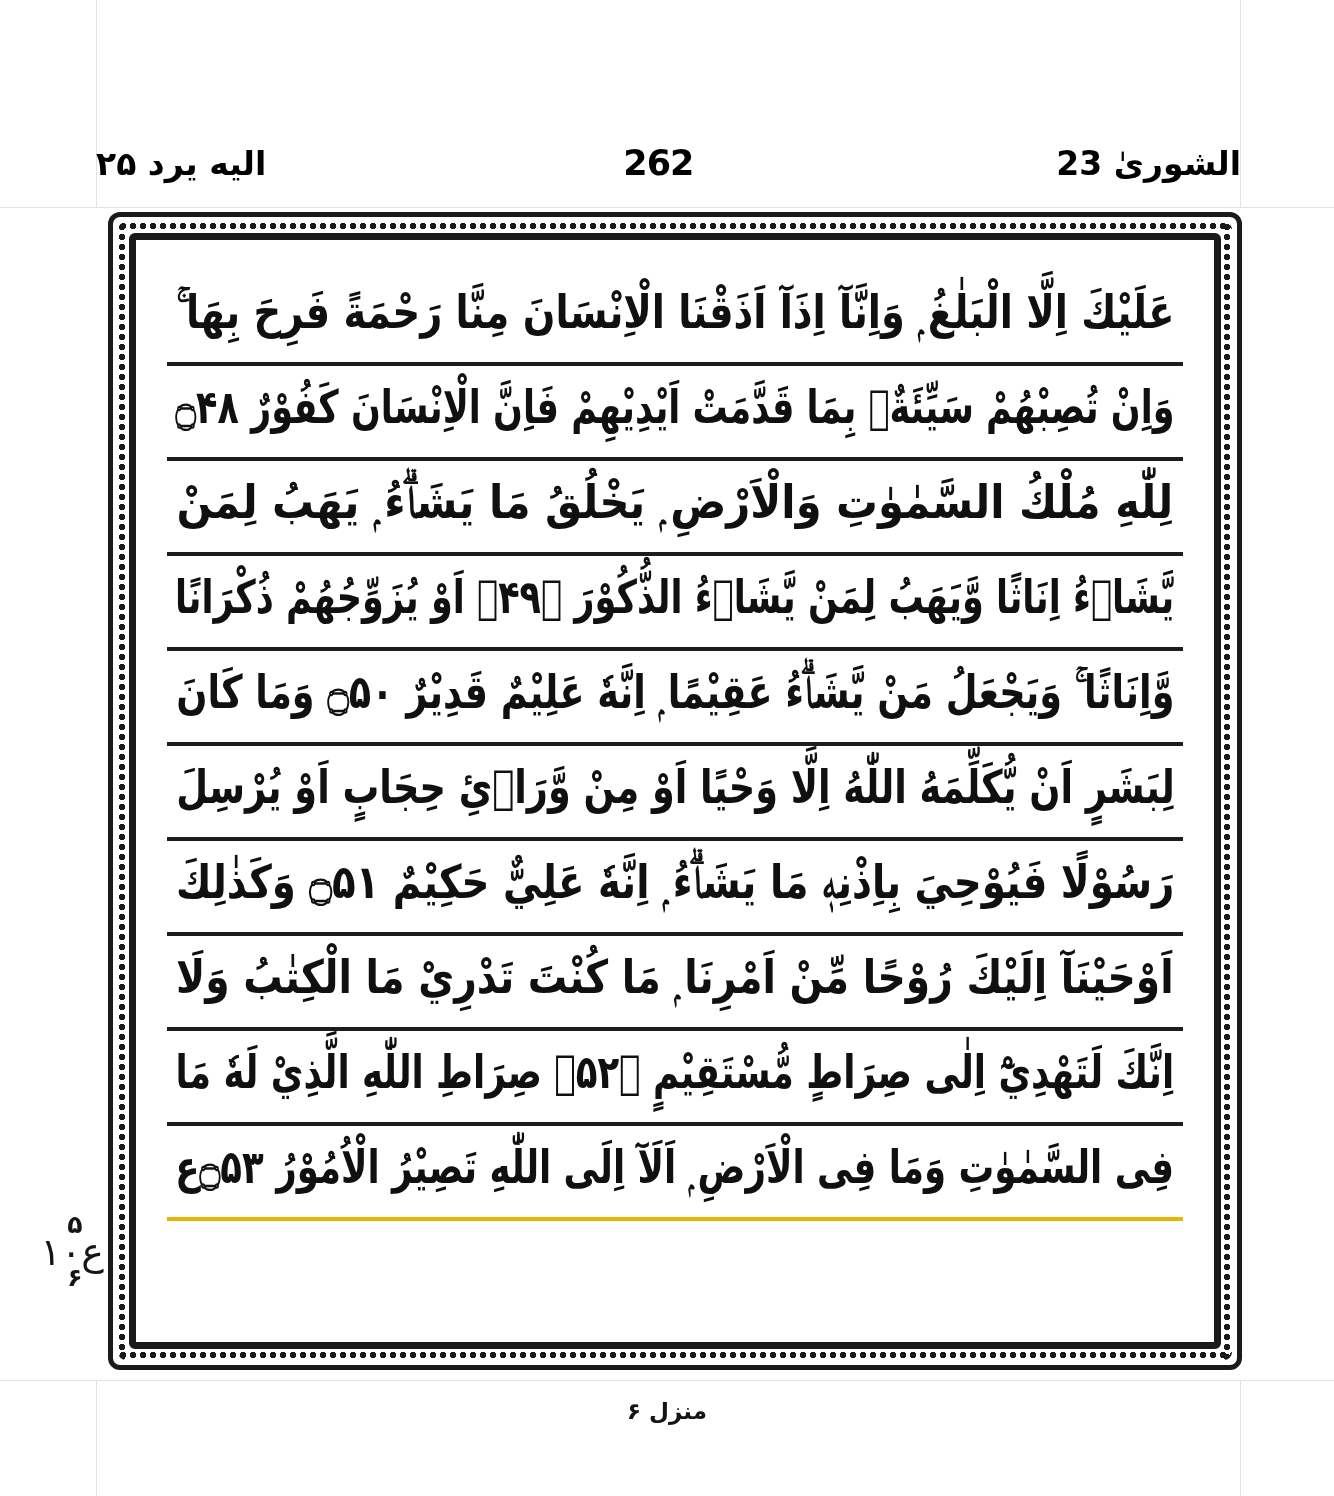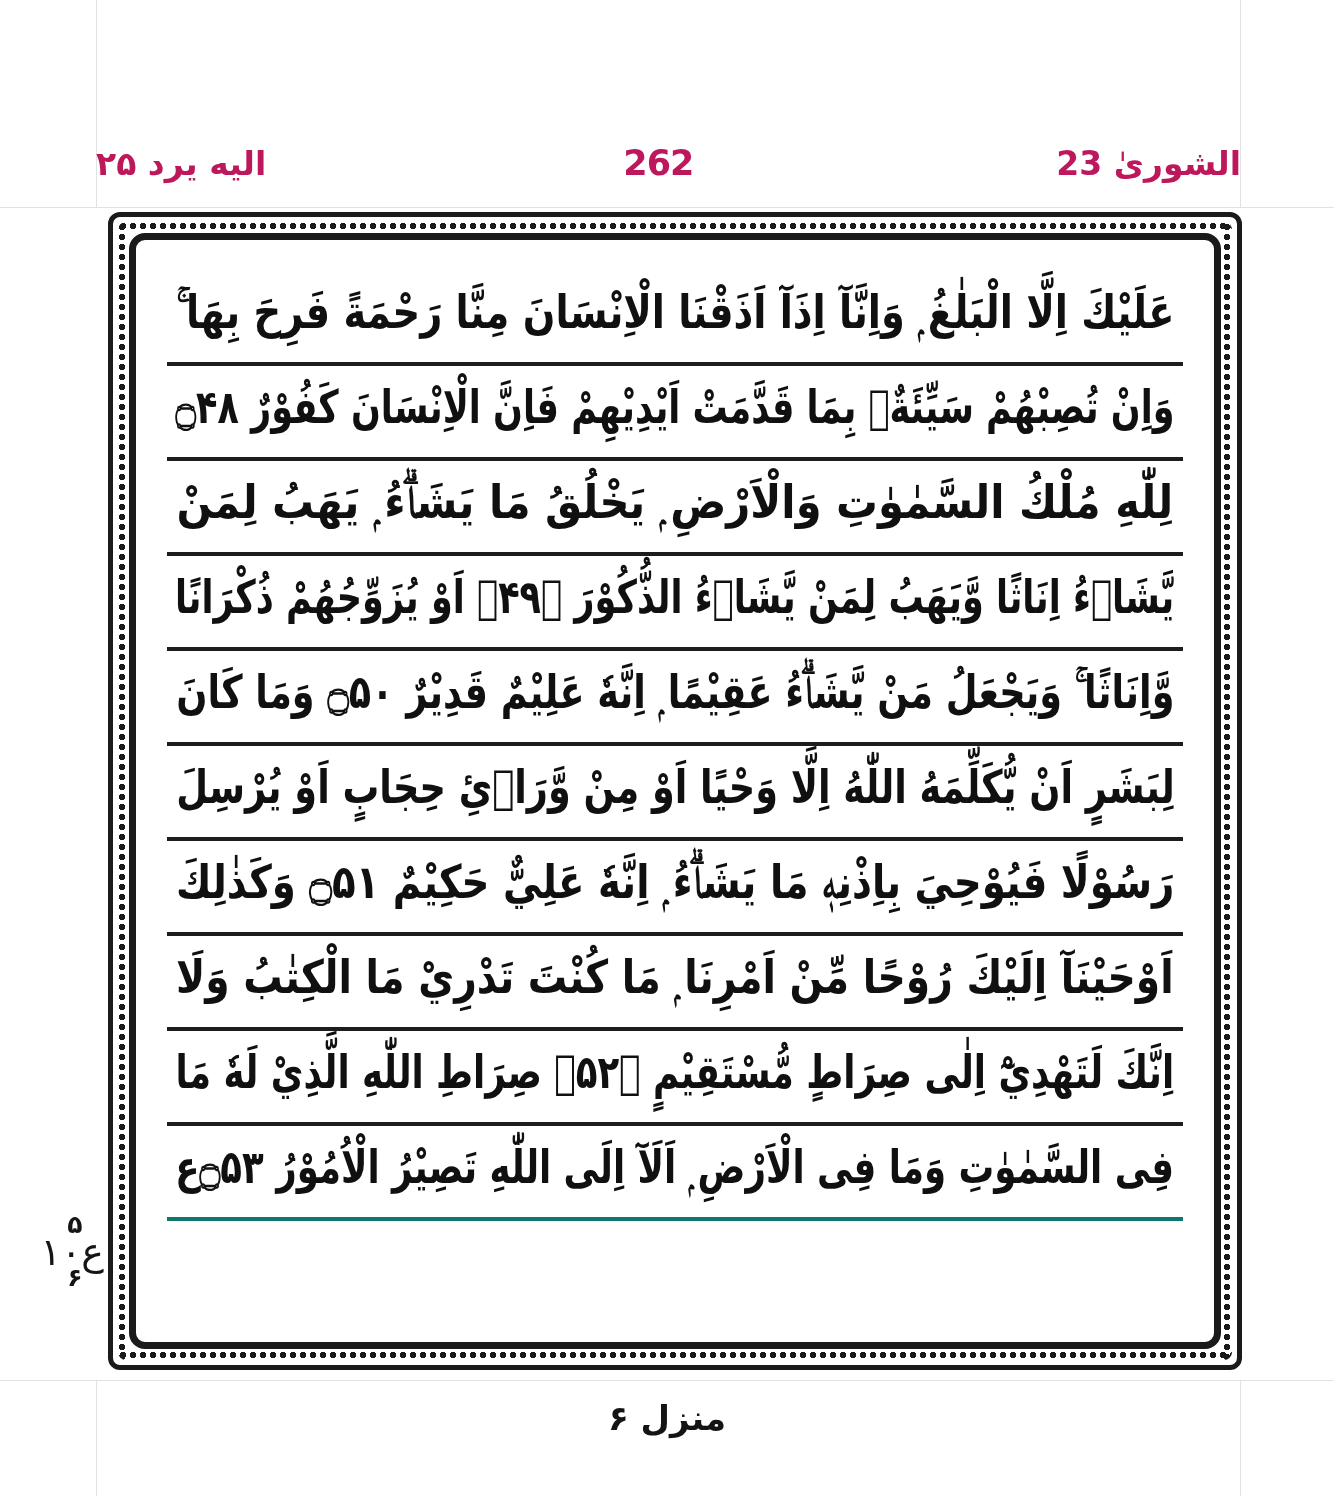--- a/index.html
+++ b/index.html
@@ -44,21 +44,21 @@
     height: 70px;
     display: flex;
     align-items: center;
     justify-content: space-between;
     direction: rtl;
   }
   .header-item {
     font-family: "DejaVu Sans", sans-serif;
     font-size: 33px;
     font-weight: 700;
-    color: #be185d;
+    color: #000000;
     white-space: nowrap;
     letter-spacing: -1px;
   }
   .header-surah  { padding-left: 36px; }
   .header-page   { font-size: 35px; }
   .header-para   { padding-right: 30px; }
 
   
   .frame-outer {
     position: absolute;
@@ -83,21 +83,21 @@
       radial-gradient(circle at 4px 5px, #1a1a1a 3.1px, transparent 3.4px);
     background-repeat: repeat-x, repeat-x, repeat-y, repeat-y;
     background-size: 10px 9px, 10px 9px, 9px 10px, 9px 10px;
     background-position: left top, left bottom, left top, right top;
   }
   .frame-inner {
     position: absolute;
     left: 16px; top: 16px; right: 16px; bottom: 16px;
     box-sizing: border-box;
     border: 7px solid #1a1a1a;
-    border-radius: 16px;
+    border-radius: 6px;
     background: #ffffff;
   }
 
   
   .text-block {
     position: absolute;
     left: 31px;
     top: 31px;
     right: 31px;
     bottom: 31px;
@@ -109,21 +109,21 @@
     position: relative;
     height: 95px;
     border-bottom: 4px solid #1d1d1d;
     box-sizing: border-box;
     display: flex;
     align-items: center;
     justify-content: center;
     direction: rtl;
     overflow: hidden;
   }
-  .aya-line:last-of-type { border-bottom: 4px solid #0f766e; }
+  .aya-line:last-of-type { border-bottom: 4px solid #eab308; }
   .aya-text {
     font-family: "DejaVu Sans", sans-serif;
     direction: rtl;
     unicode-bidi: isolate;
     white-space: nowrap;
     font-size: 46px;
     line-height: 1.02;
     color: #101010;
     font-weight: 600;
     padding: 0 6px 8px 6px;
@@ -149,21 +149,21 @@
   
   .footer {
     position: absolute;
     left: 0;
     top: 1398px;
     width: 1334px;
     text-align: center;
   }
   .footer-text {
     font-family: "DejaVu Sans", sans-serif;
-    font-size: 34px;
+    font-size: 23px;
     font-weight: 700;
     color: #141414;
     direction: rtl;
     display: inline-block;
     letter-spacing: -1px;
   }
 </style>
 </head>
 <body>
 

